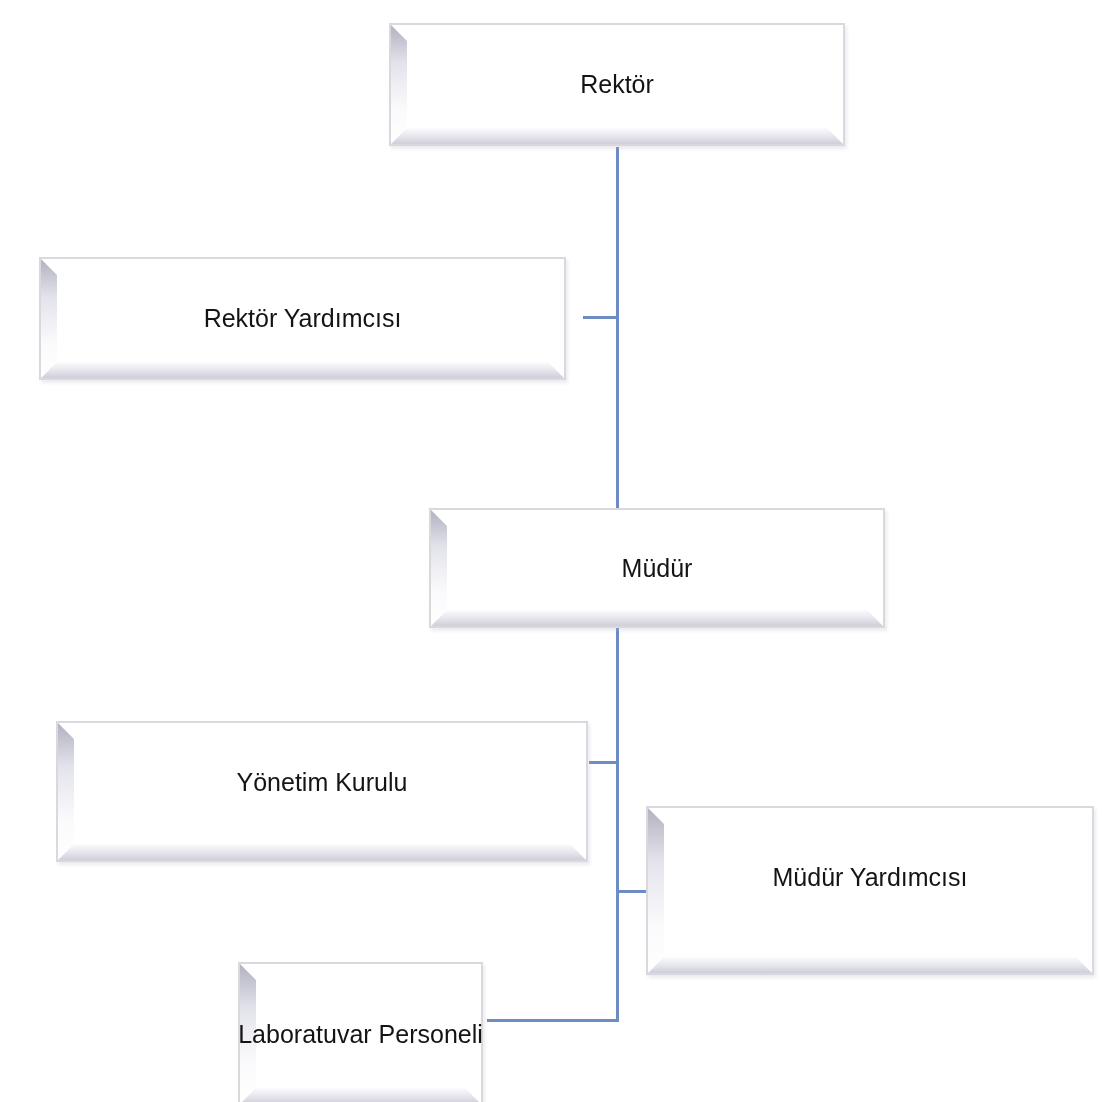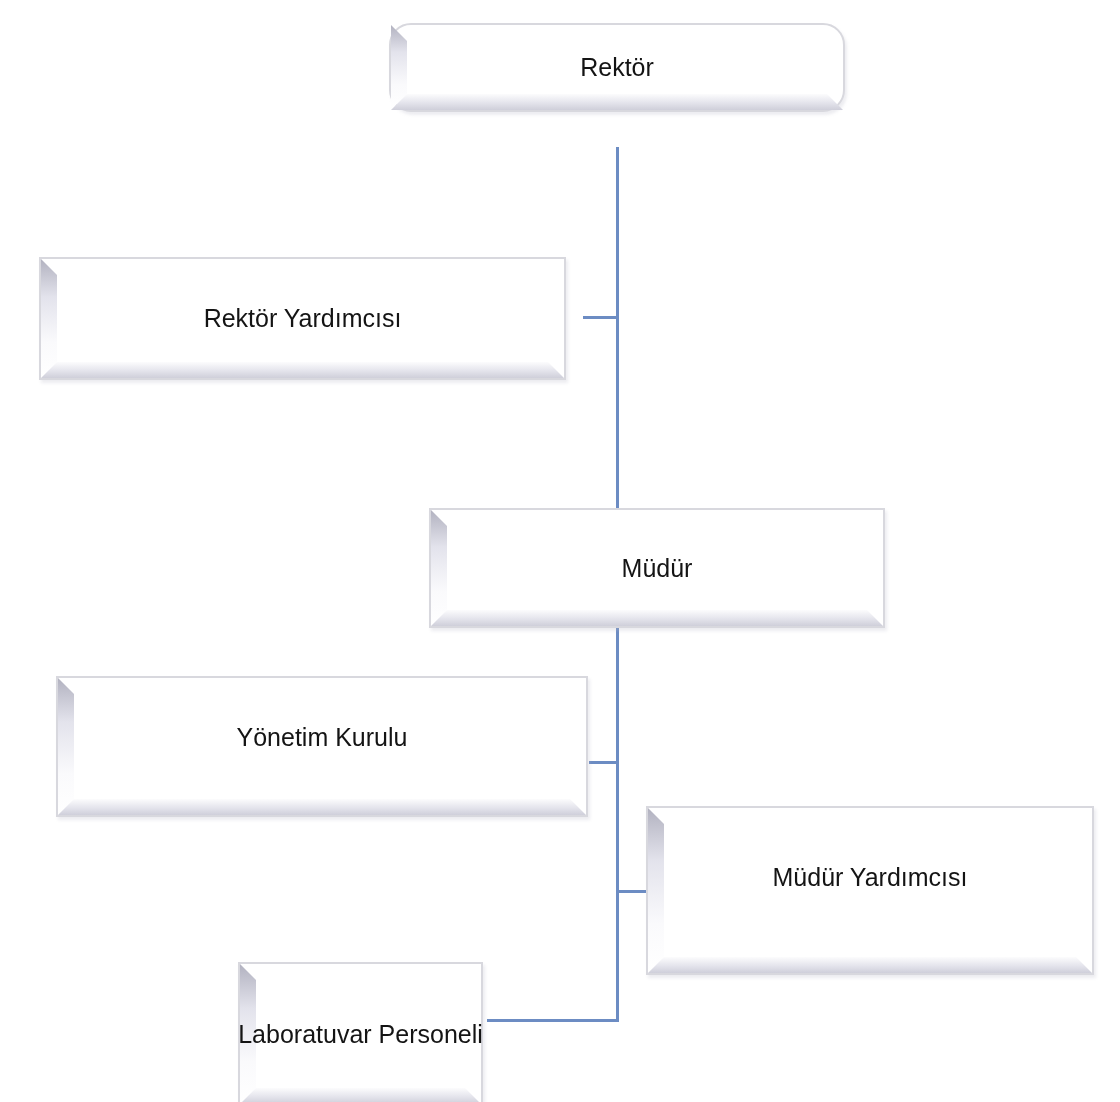--- a/index.html
+++ b/index.html
@@ -42,24 +42,24 @@
   }
   .node .label{
     position:relative;
     z-index:1;
     font-size:25px;
     color:#141414;
     white-space:nowrap;
     letter-spacing:0;
   }
 
-  .n-rektor     {left:389px; top:23px;  width:456px; height:89px;border-radius:22px;}
+  .n-rektor     {left:389px; top:23px;  width:456px; height:123px;}
   .n-rektor-yrd {left:39px;  top:257px; width:527px; height:123px;}
   .n-mudur      {left:389px; top:508px; width:456px; height:120px;margin-left:40px;}
-  .n-yonetim    {left:56px;  top:676px; width:532px; height:141px; padding-bottom:18px;}
+  .n-yonetim    {left:56px;  top:721px; width:532px; height:141px; padding-bottom:18px;}
   .n-mudur-yrd  {left:646px; top:806px; width:448px; height:169px; padding-bottom:26px;}
   .n-lab        {left:238px; top:962px; width:245px; height:144px;}
 
   
   .conn{position:absolute;background:#6c8cc3;}
   .c-v1 {left:616px; top:147px; width:3px;   height:362px;}
   .c-s1 {left:583px; top:316px; width:33px;  height:3px;}
   .c-v2 {left:616px; top:628px; width:3px;   height:394px;}
   .c-s2 {left:589px; top:761px; width:27px;  height:3px;}
   .c-s3 {left:619px; top:890px; width:27px;  height:3px;}

